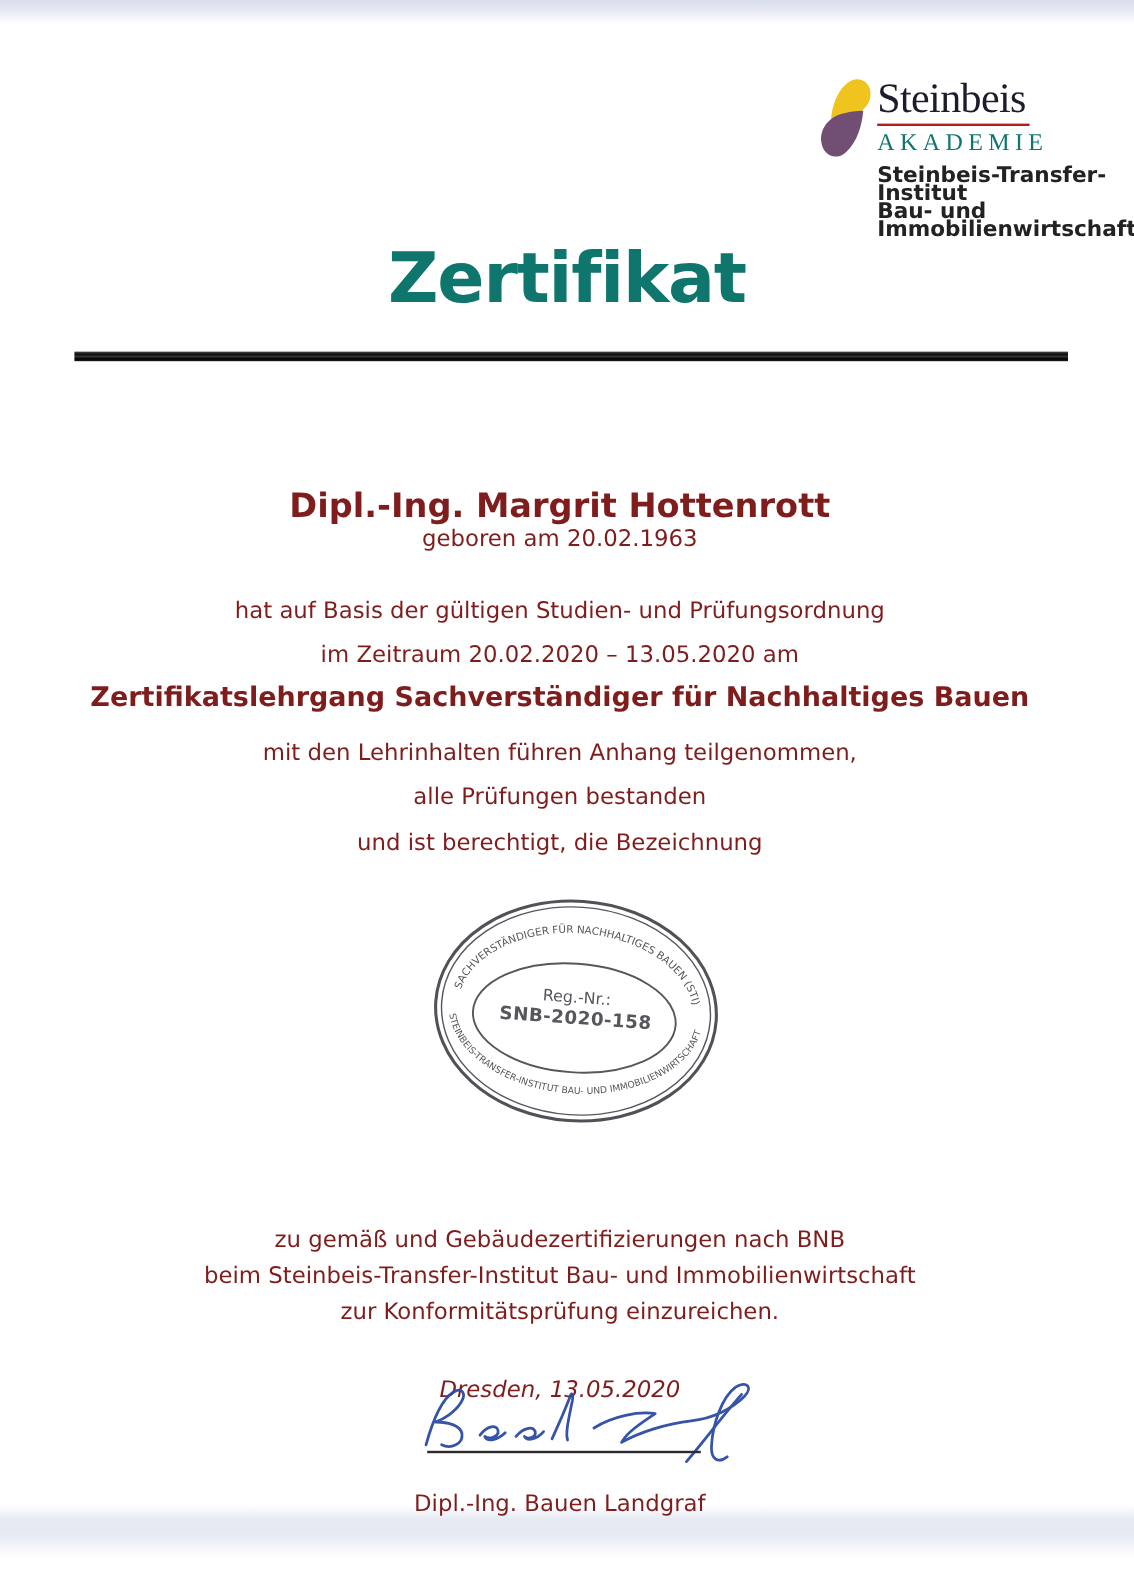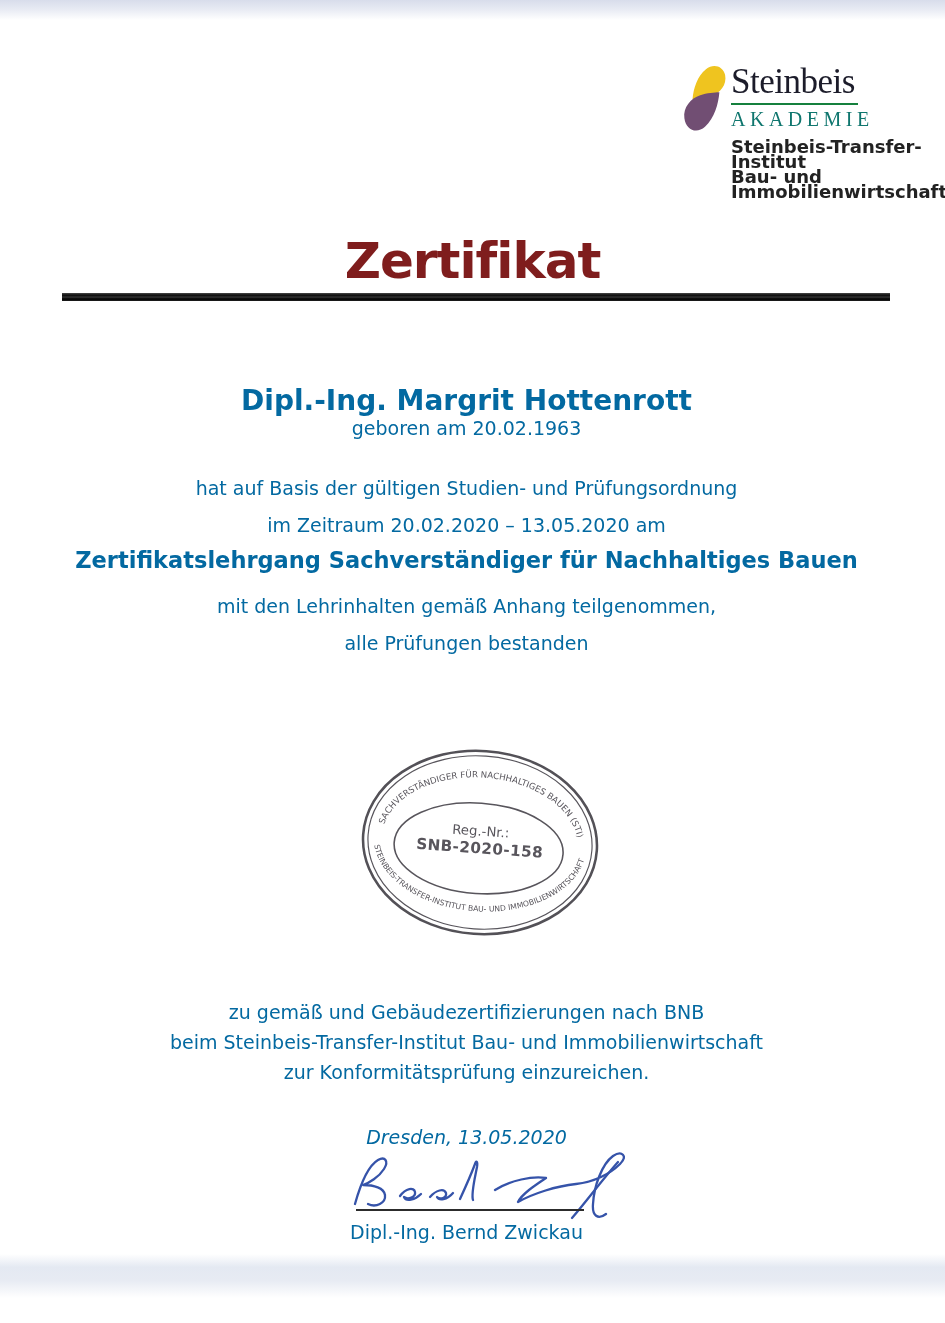--- a/index.html
+++ b/index.html
@@ -11,32 +11,32 @@
     background:linear-gradient(to bottom,#d8ddeb 0%,#e7eaf3 45%,rgba(255,255,255,0) 100%);}
   .scan-band-bottom{position:absolute;top:1254px;left:0;right:0;height:44px;
     background:linear-gradient(to bottom,rgba(228,233,243,0) 0%,#e4e9f2 30%,#e7ebf3 60%,rgba(255,255,255,0) 100%);}
 
   
   .logo{position:absolute;left:682px;top:58px;display:flex;gap:3px;}
   .logo-mark{width:46px;height:82px;flex:0 0 auto;}
   .logo-text{padding-top:6px;}
   .brand{display:inline-block;font-family:"Liberation Serif","DejaVu Serif",serif;
     font-size:35px;line-height:36px;letter-spacing:-0.5px;color:#1c1c2a;
-    border-bottom:2px solid #15803d;padding:0 3px 3px 0;}
+    border-bottom:2px solid #b91c1c;padding:0 3px 3px 0;}
   .subbrand{font-family:"Liberation Serif","DejaVu Serif",serif;font-size:20px;
     letter-spacing:4.5px;color:#0f766e;margin-top:3px;}
   .inst{font-size:18px;font-weight:bold;color:#222;line-height:15px;margin-top:8px;}
 
   .cert-title{position:absolute;top:198px;left:0;right:0;text-align:center;
-    font-size:50px;font-weight:bold;letter-spacing:-1px;color:#7f1d1d;margin-top:34px;}
+    font-size:58px;font-weight:bold;letter-spacing:-1px;color:#0f766e;}
 
   .divider{position:absolute;top:293px;left:62px;width:828px;height:8px;
     background:linear-gradient(to bottom,#4a4a4a 0%,#0c0c0c 28%,#333 52%,#000 75%,#202020 100%);}
 
-  .line{position:absolute;left:0;right:12px;text-align:center;font-size:19px;color:#0369a1;}
+  .line{position:absolute;left:0;right:12px;text-align:center;font-size:19px;color:#7f1d1d;margin-top:21px;}
   .b{font-weight:bold;}
   .name{top:384px;font-size:28px;}
   .born{top:417px;} .birthplace{top:439px;}
   .basis{top:477px;} .period{top:514px;}
   .course{top:547px;font-size:22.5px;}
   .participation{top:595px;} .exams{top:632px;} .entitled{top:670px;}
   .close1{top:1001px;} .close2{top:1031px;} .close3{top:1061px;}
   .placedate{top:1126px;font-style:italic;}
   .signer{top:1221px;} .role{top:1245px;}
 
@@ -74,22 +74,23 @@
   <div class="cert-title">Zertifikat</div>
 
   <div class="divider"></div>
 
   <div class="line name b">Dipl.-Ing. Margrit Hottenrott</div>
   <div class="line born">geboren am 20.02.1963</div>
 
   <div class="line basis">hat auf Basis der gültigen Studien- und Prüfungsordnung</div>
   <div class="line period">im Zeitraum 20.02.2020 – 13.05.2020 am</div>
   <div class="line course b">Zertifikatslehrgang Sachverständiger für Nachhaltiges Bauen</div>
-  <div class="line participation">mit den Lehrinhalten gemäß Anhang teilgenommen,</div>
+  <div class="line participation">mit den Lehrinhalten führen Anhang teilgenommen,</div>
   <div class="line exams">alle Prüfungen bestanden</div>
+  <div class="line entitled">und ist berechtigt, die Bezeichnung</div>
 
   <div class="stamp">
     <svg viewBox="0 0 250 200">
       <ellipse cx="125" cy="100" rx="119" ry="93" fill="none" stroke="#47444b" stroke-width="2.6"></ellipse>
       <ellipse cx="125" cy="100" rx="114" ry="88" fill="none" stroke="#4c4950" stroke-width="1.2"></ellipse>
       <ellipse cx="124" cy="106" rx="86" ry="46" fill="none" stroke="#4c4950" stroke-width="1.6"></ellipse>
       <path id="arcTop" d="M 25 100 A 100 66 0 0 1 225 100" fill="none"></path>
       <path id="arcBottom" d="M 17 100 A 108 70 0 0 0 233 100" fill="none"></path>
       <text font-size="8.8">
         <textPath href="#arcTop" startOffset="50%" text-anchor="middle">SACHVERSTÄNDIGER FÜR NACHHALTIGES BAUEN (STI)</textPath>
@@ -111,15 +112,15 @@
   <svg class="signature" viewBox="0 0 310 78" fill="none" stroke="#2b4aa5" stroke-width="2.3" stroke-linecap="round" stroke-linejoin="round" opacity="0.95">
     <path d="M19 52 C24 34 32 14 42 8 C49 4 53 9 48 17 C43 25 33 31 27 33 C38 33 48 36 49 43 C50 51 40 56 32 52"></path>
     <path d="M64 44 C70 36 78 35 79 40 C80 45 72 48 68 45 C70 50 79 48 85 42"></path>
     <path d="M94 45 C100 38 108 36 110 41 C111 46 104 48 101 45 C103 49 111 48 117 41"></path>
     <path d="M124 47 C130 34 136 20 139 12 C140 8 142 9 141 15 C138 30 135 42 137 48"></path>
     <path d="M159 38 C175 28 196 24 210 26 C198 34 186 42 182 50 C196 42 220 34 240 32 C258 30 274 22 284 12 C292 4 286 -2 277 4 C266 12 258 34 257 52 C256 64 262 68 270 62"></path>
     <path d="M236 66 C250 50 266 28 282 10"></path>
   </svg>
   <div class="sig-line"></div>
 
-  <div class="line signer">Dipl.-Ing. Bernd Zwickau</div>
+  <div class="line signer">Dipl.-Ing. Bauen Landgraf</div>
 
 </div>
 
 </body></html>

